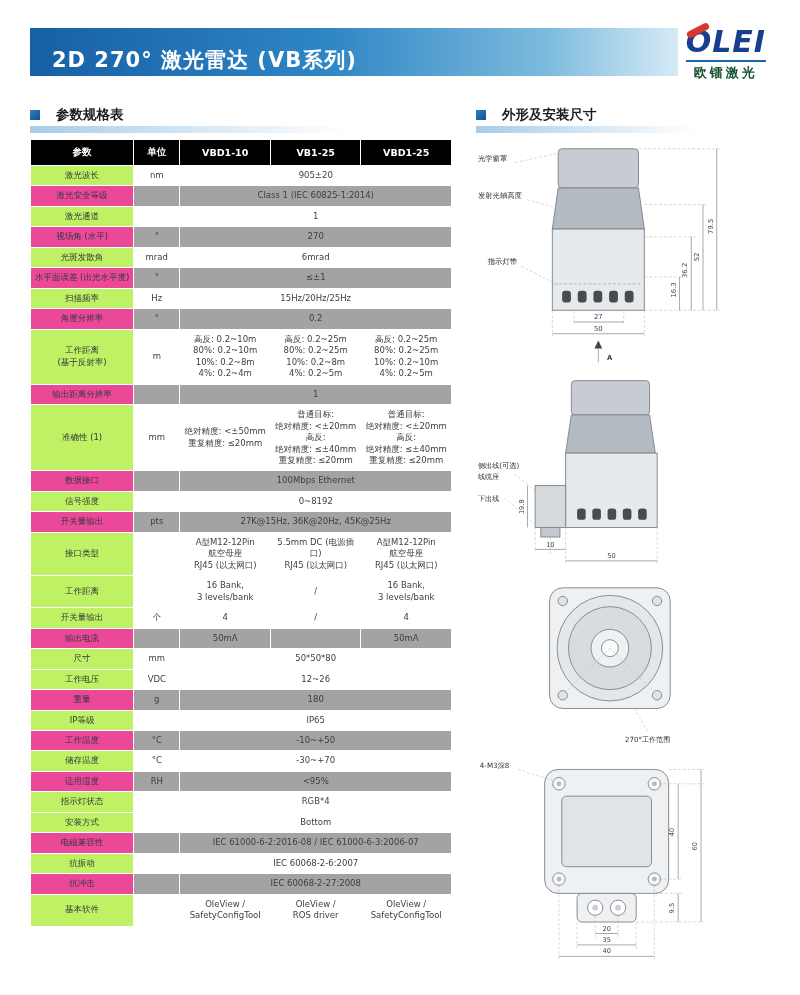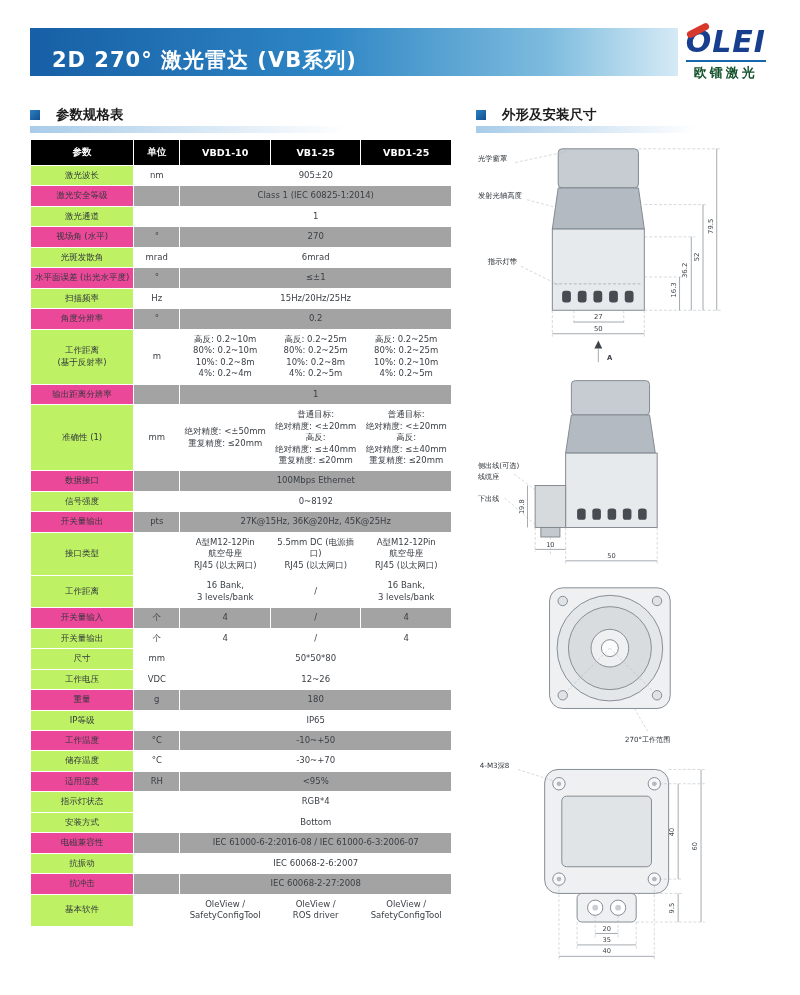--- a/index.html
+++ b/index.html
@@ -212,33 +212,33 @@
           </tr>
           <tr>
             <td class="lbl">工作距离</td>
             <td class="unit"></td>
             <td class="val">16 Bank,
 3 levels/bank</td>
             <td class="val">/</td>
             <td class="val">16 Bank,
 3 levels/bank</td>
           </tr>
-          <tr class="alt">
-            <td class="lbl">开关量输入</td>
-            <td class="unit">个</td>
-            <td class="val">4</td>
-            <td class="val">/</td>
-            <td class="val">4</td>
-          </tr>
           <tr>
             <td class="lbl">开关量输出</td>
             <td class="unit">个</td>
             <td class="val">4</td>
             <td class="val">/</td>
             <td class="val">4</td>
+          </tr>
+          <tr class="alt">
+            <td class="lbl">输出电流</td>
+            <td class="unit"></td>
+            <td class="val">50mA</td>
+            <td class="val"></td>
+            <td class="val">50mA</td>
           </tr>
           <tr>
             <td class="lbl">尺寸</td>
             <td class="unit">mm</td>
             <td class="val" colspan="3">50*50*80</td>
           </tr>
           <tr>
             <td class="lbl">工作电压</td>
             <td class="unit">VDC</td>
             <td class="val" colspan="3">12~26</td>

